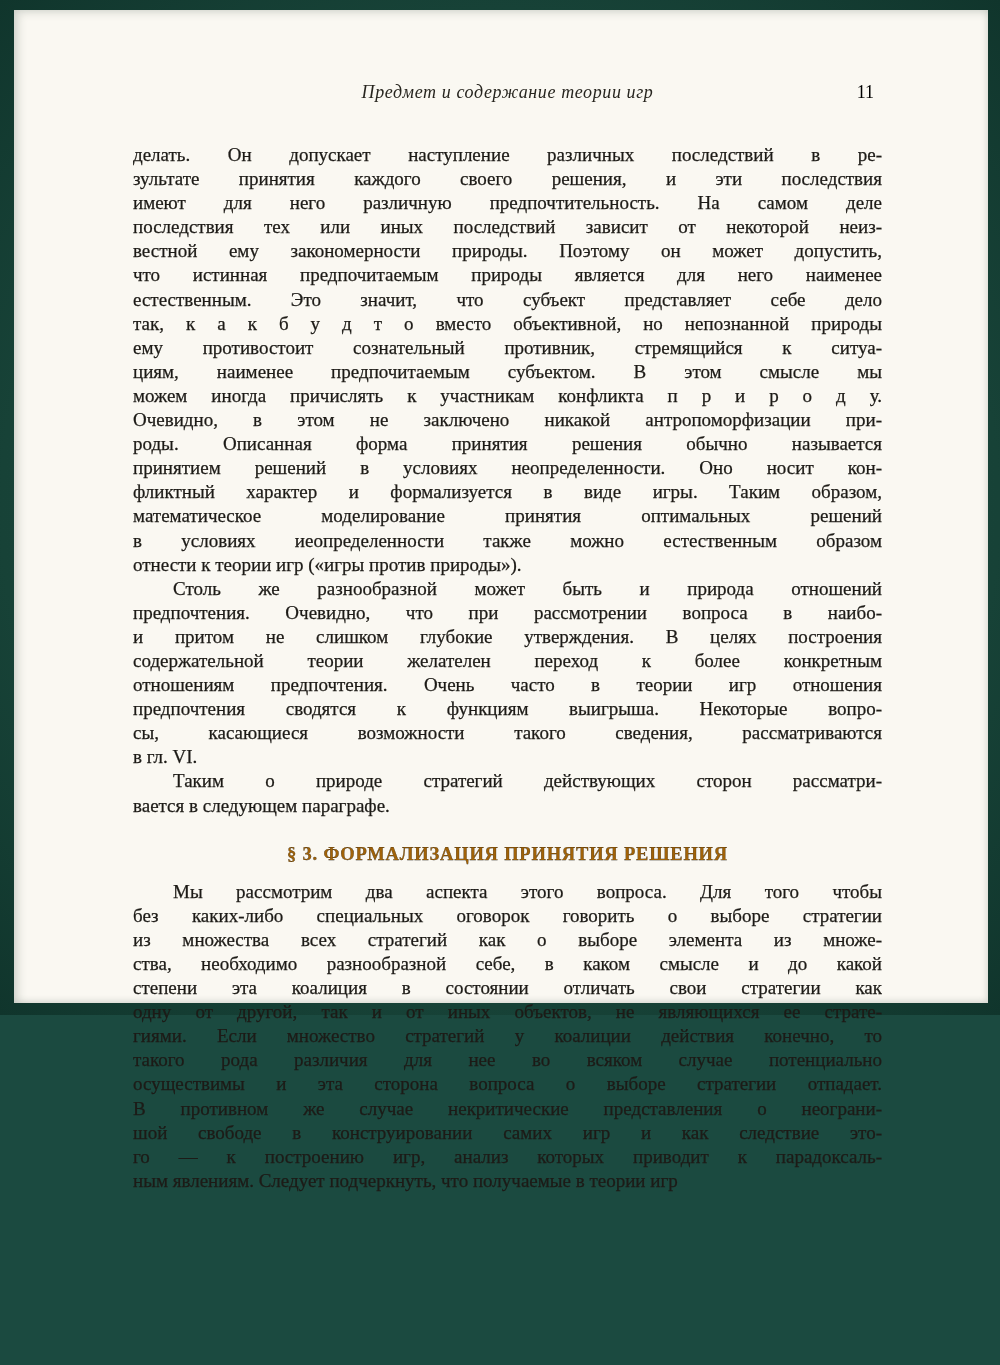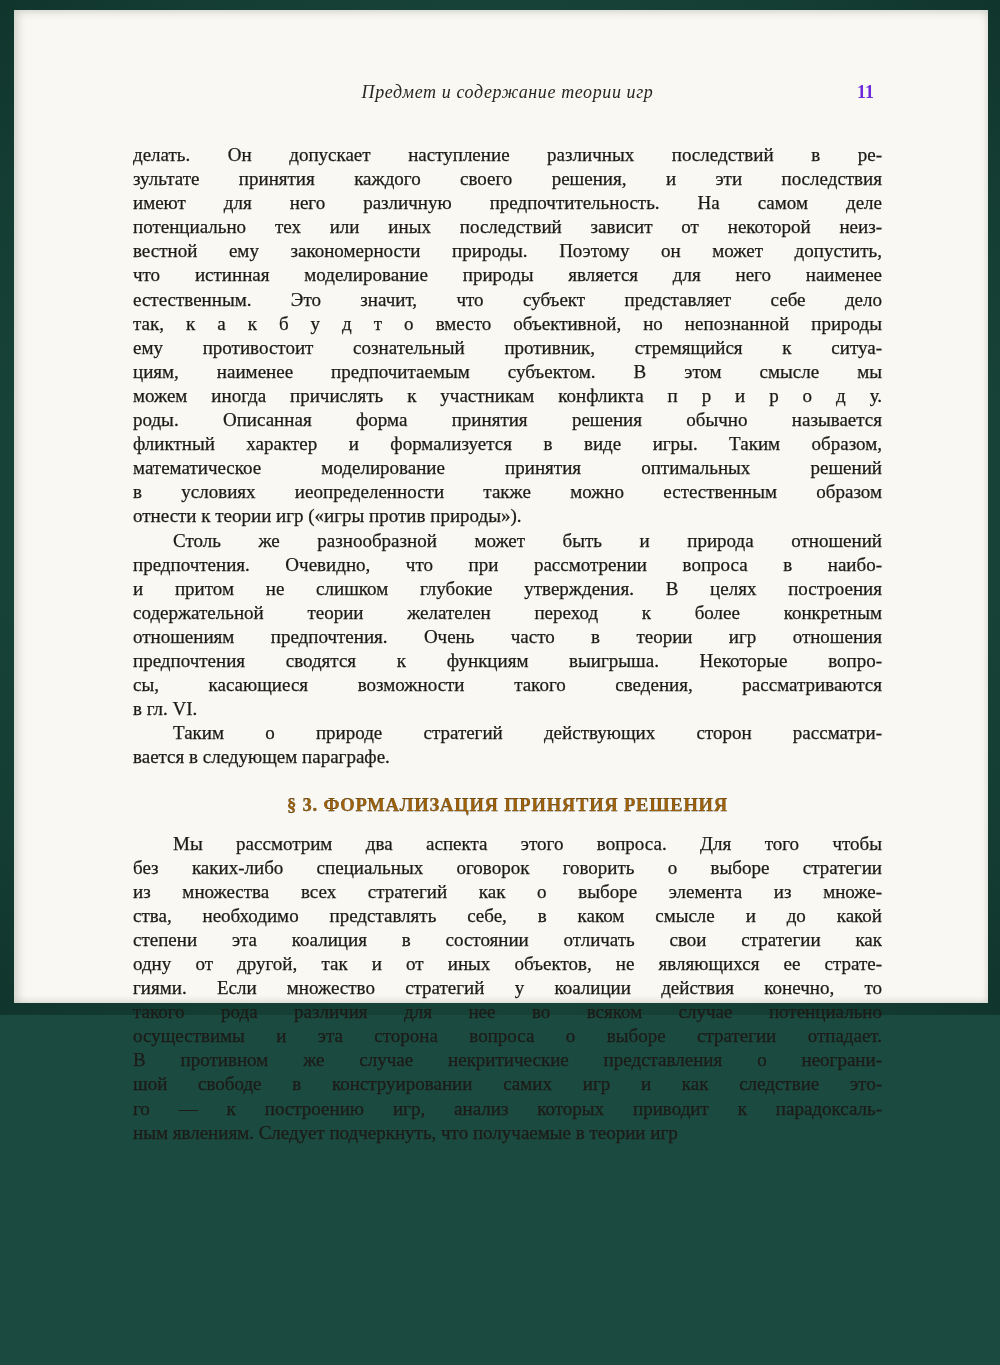--- a/index.html
+++ b/index.html
@@ -46,22 +46,22 @@
     font-style: italic;
     font-size: 18px;
     letter-spacing: 0.6px;
     color: #27251f;
   }
   .page-number {
     position: absolute;
     right: 8px;
     top: 0;
     font-size: 18px;
-    font-weight: bold;
-    color: #6d28d9;
+    font-weight: normal;
+    color: #000000;
   }
   .text-block {
     position: absolute;
     top: 133px;
     left: 0;
     right: 0;
     font-size: 19px;
     line-height: 24.1px;
     color: #1d1b17;
     -webkit-text-stroke: 0.25px #1d1b17;
@@ -100,29 +100,31 @@
     <div class="content">
       <div class="header">
         <span class="running-title">Предмет и содержание теории игр</span>
         <span class="page-number">11</span>
       </div>
       <div class="text-block">
           <div class="paragraph">
             <div class="line">делать. Он допускает наступление различных последствий в ре-</div>
             <div class="line">зультате принятия каждого своего решения, и эти последствия</div>
             <div class="line">имеют для него различную предпочтительность. На самом деле</div>
-            <div class="line">потенциально тех или иных последствий зависит от некоторой неиз-</div>
+            <div class="line">последствия тех или иных последствий зависит от некоторой неиз-</div>
             <div class="line">вестной ему закономерности природы. Поэтому он может допустить,</div>
-            <div class="line">что истинная моделирование природы является для него наименее</div>
+            <div class="line">что истинная предпочитаемым природы является для него наименее</div>
             <div class="line">естественным. Это значит, что субъект представляет себе дело</div>
             <div class="line">так, к а к  б у д т о  вместо объективной, но непознанной природы</div>
             <div class="line">ему противостоит сознательный противник, стремящийся к ситуа-</div>
             <div class="line">циям, наименее предпочитаемым субъектом. В этом смысле мы</div>
             <div class="line">можем иногда причислять к участникам конфликта п р и р о д у.</div>
+            <div class="line">Очевидно, в этом не заключено никакой антропоморфизации при-</div>
             <div class="line">роды. Описанная форма принятия решения обычно называется</div>
+            <div class="line">принятием решений в условиях неопределенности. Оно носит кон-</div>
             <div class="line">фликтный характер и формализуется в виде игры. Таким образом,</div>
             <div class="line">математическое моделирование принятия оптимальных решений</div>
             <div class="line">в условиях иеопределенности также можно естественным образом</div>
             <div class="line last">отнести к теории игр («игры против природы»).</div>
           </div>
           <div class="paragraph">
             <div class="line indent">Столь же разнообразной может быть и природа отношений</div>
             <div class="line">предпочтения. Очевидно, что при рассмотрении вопроса в наибо-</div>
             <div class="line">и притом не слишком глубокие утверждения. В целях построения</div>
             <div class="line">содержательной теории желателен переход к более конкретным</div>
@@ -133,21 +135,21 @@
           </div>
           <div class="paragraph">
             <div class="line indent">Таким о природе стратегий действующих сторон рассматри-</div>
             <div class="line last">вается в следующем параграфе.</div>
           </div>
           <div class="section-heading">§ 3. ФОРМАЛИЗАЦИЯ ПРИНЯТИЯ РЕШЕНИЯ</div>
           <div class="paragraph">
             <div class="line indent">Мы рассмотрим два аспекта этого вопроса. Для того чтобы</div>
             <div class="line">без каких-либо специальных оговорок говорить о выборе стратегии</div>
             <div class="line">из множества всех стратегий как о выборе элемента из множе-</div>
-            <div class="line">ства, необходимо представлять себе, в каком смысле и до какой</div>
+            <div class="line">ства, необходимо разнообразной себе, в каком смысле и до какой</div>
             <div class="line">степени эта коалиция в состоянии отличать свои стратегии как</div>
             <div class="line">одну от другой, так и от иных объектов, не являющихся ее страте-</div>
             <div class="line">гиями. Если множество стратегий у коалиции действия конечно, то</div>
             <div class="line">такого рода различия для нее во всяком случае потенциально</div>
             <div class="line">осуществимы и эта сторона вопроса о выборе стратегии отпадает.</div>
             <div class="line">В противном же случае некритические представления о неограни-</div>
             <div class="line">шой свободе в конструировании самих игр и как следствие это-</div>
             <div class="line">го — к построению игр, анализ которых приводит к парадоксаль-</div>
             <div class="line last">ным явлениям. Следует подчеркнуть, что получаемые в теории игр</div>
           </div>

